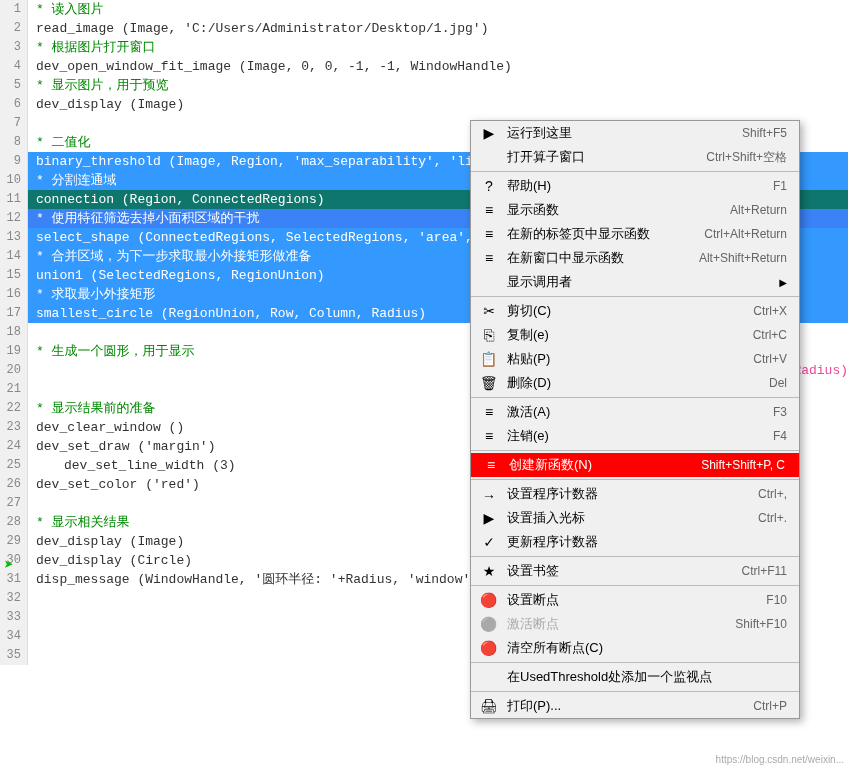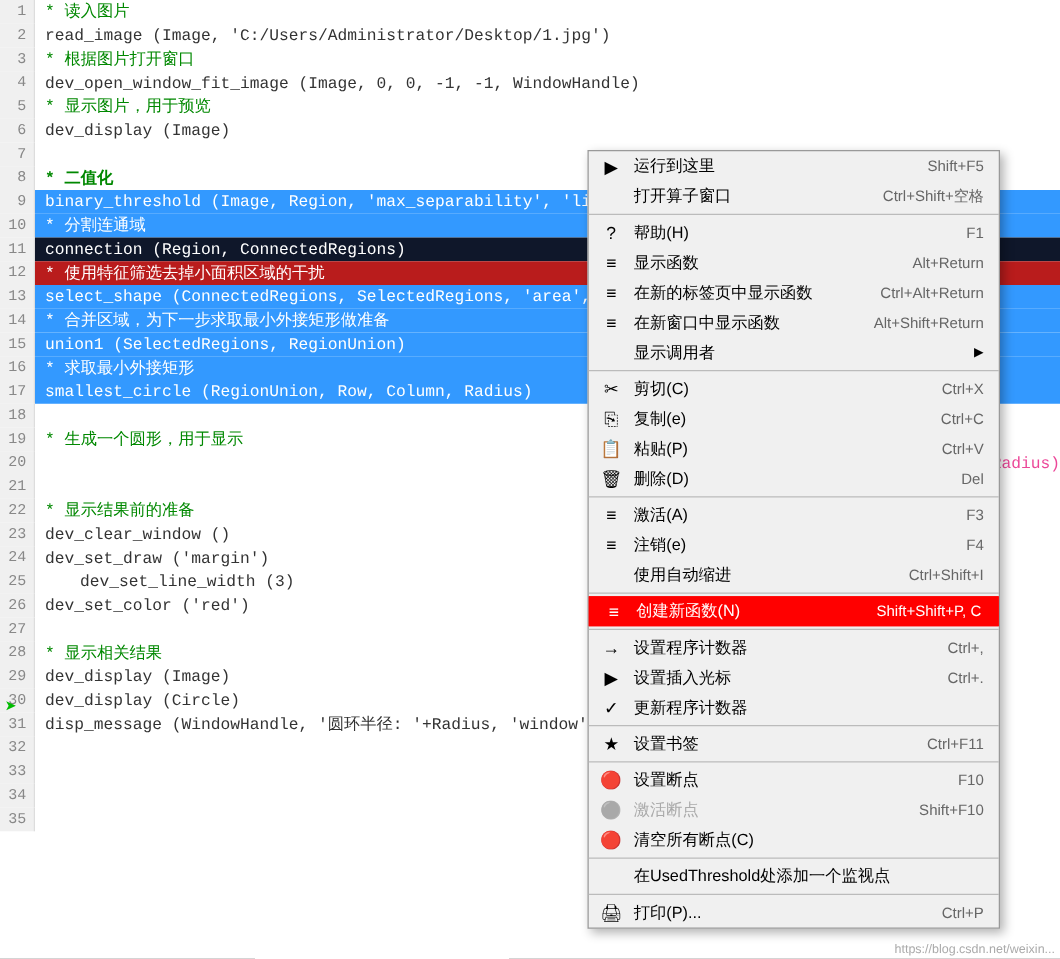--- a/index.html
+++ b/index.html
@@ -150,25 +150,25 @@
 
 <div class="editor">
   <div class="code-area" id="code-area">
       <div class="line"><div class="line-num">1</div><div class="line-content" style="color: rgb(0, 136, 0);">* 读入图片</div></div>
       <div class="line"><div class="line-num">2</div><div class="line-content" style="color: rgb(51, 51, 51);">read_image (Image, 'C:/Users/Administrator/Desktop/1.jpg')</div></div>
       <div class="line"><div class="line-num">3</div><div class="line-content" style="color: rgb(0, 136, 0);">* 根据图片打开窗口</div></div>
       <div class="line"><div class="line-num">4</div><div class="line-content" style="color: rgb(51, 51, 51);">dev_open_window_fit_image (Image, 0, 0, -1, -1, WindowHandle)</div></div>
       <div class="line"><div class="line-num">5</div><div class="line-content" style="color: rgb(0, 136, 0);">* 显示图片，用于预览</div></div>
       <div class="line"><div class="line-num">6</div><div class="line-content" style="color: rgb(51, 51, 51);">dev_display (Image)</div></div>
       <div class="line"><div class="line-num">7</div><div class="line-content" style="color: rgb(51, 51, 51);"></div></div>
-      <div class="line"><div class="line-num">8</div><div class="line-content" style="color: rgb(0, 136, 0); font-weight: bold;">* 二值化</div></div>
+      <div class="line"><div class="line-num">8</div><div class="line-content" style="color: rgb(0, 136, 0);">* 二值化</div></div>
       <div class="line"><div class="line-num">9</div><div class="line-content" style="background: rgb(51, 153, 255); color: white;">binary_threshold (Image, Region, 'max_separability', 'light', UsedThreshold)</div></div>
       <div class="line"><div class="line-num">10</div><div class="line-content" style="background: rgb(51, 153, 255); color: white;">* 分割连通域</div></div>
-      <div class="line"><div class="line-num">11</div><div class="line-content" style="background: #0f172a; color: white;">connection (Region, ConnectedRegions)</div></div>
-      <div class="line"><div class="line-num">12</div><div class="line-content" style="background: #b91c1c; color: white;">* 使用特征筛选去掉小面积区域的干扰</div></div>
+      <div class="line"><div class="line-num">11</div><div class="line-content" style="background: #0f766e; color: white;">connection (Region, ConnectedRegions)</div></div>
+      <div class="line"><div class="line-num">12</div><div class="line-content" style="background: #3b82f6; color: white;">* 使用特征筛选去掉小面积区域的干扰</div></div>
       <div class="line"><div class="line-num">13</div><div class="line-content" style="background: rgb(51, 153, 255); color: white;">select_shape (ConnectedRegions, SelectedRegions, 'area', 'and</div></div>
       <div class="line"><div class="line-num">14</div><div class="line-content" style="background: rgb(51, 153, 255); color: white;">* 合并区域，为下一步求取最小外接矩形做准备</div></div>
       <div class="line"><div class="line-num">15</div><div class="line-content" style="background: rgb(51, 153, 255); color: white;">union1 (SelectedRegions, RegionUnion)</div></div>
       <div class="line"><div class="line-num">16</div><div class="line-content" style="background: rgb(51, 153, 255); color: white;">* 求取最小外接矩形</div></div>
       <div class="line"><div class="line-num">17</div><div class="line-content" style="background: rgb(51, 153, 255); color: white;">smallest_circle (RegionUnion, Row, Column, Radius)</div></div>
       <div class="line"><div class="line-num">18</div><div class="line-content" style="color: rgb(51, 51, 51);"></div></div>
       <div class="line"><div class="line-num">19</div><div class="line-content" style="color: rgb(0, 136, 0);">* 生成一个圆形，用于显示</div></div>
       <div class="line"><div class="line-num">20</div><div class="line-content" style="color: #ec4899; text-align: right;">gen_circle (Circle, Row, Column, Radius)</div></div>
       <div class="line"><div class="line-num">21</div><div class="line-content" style="color: rgb(51, 51, 51);"></div></div>
       <div class="line"><div class="line-num">22</div><div class="line-content" style="color: rgb(0, 136, 0);">* 显示结果前的准备</div></div>
@@ -252,25 +252,20 @@
     <div class="menu-item">
       <span class="icon">≡</span>
       <span class="label">激活(A)</span>
       <span class="shortcut">F3</span>
     </div>
     <div class="menu-item">
       <span class="icon">≡</span>
       <span class="label">注销(e)</span>
       <span class="shortcut">F4</span>
     </div>
-    <div class="menu-item">
-      <span class="icon"></span>
-      <span class="label">使用自动缩进</span>
-      <span class="shortcut">Ctrl+Shift+I</span>
-    </div>
     <div class="menu-separator"></div>
     <div class="menu-item highlighted">
       <span class="icon">≡</span>
       <span class="label">创建新函数(N)</span>
       <span class="shortcut">Shift+Shift+P, C</span>
     </div>
     <div class="menu-separator"></div>
     <div class="menu-item">
       <span class="icon">→</span>
       <span class="label">设置程序计数器</span>

